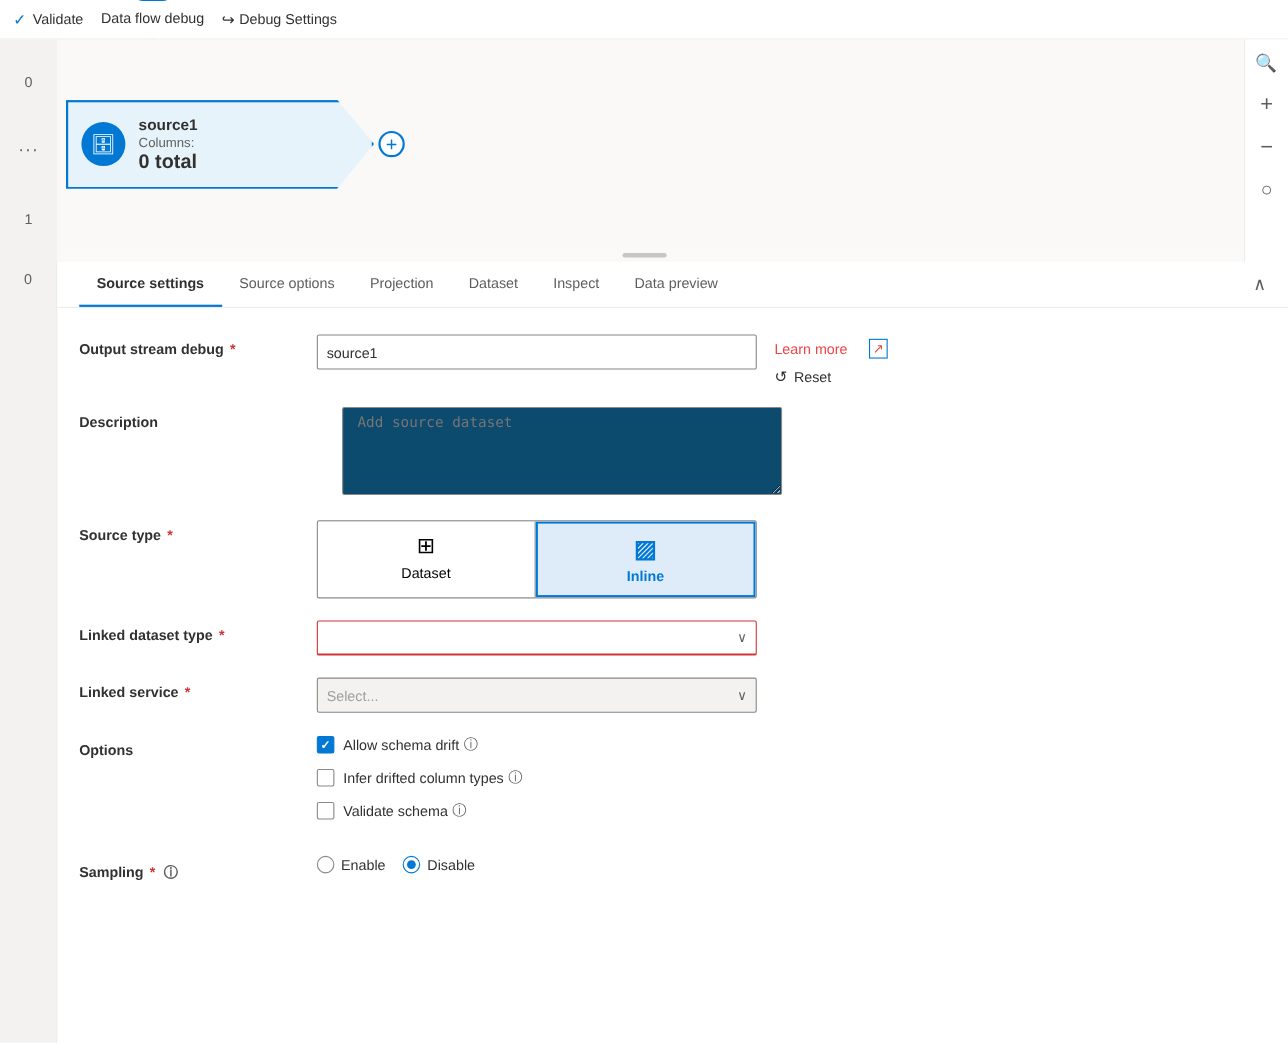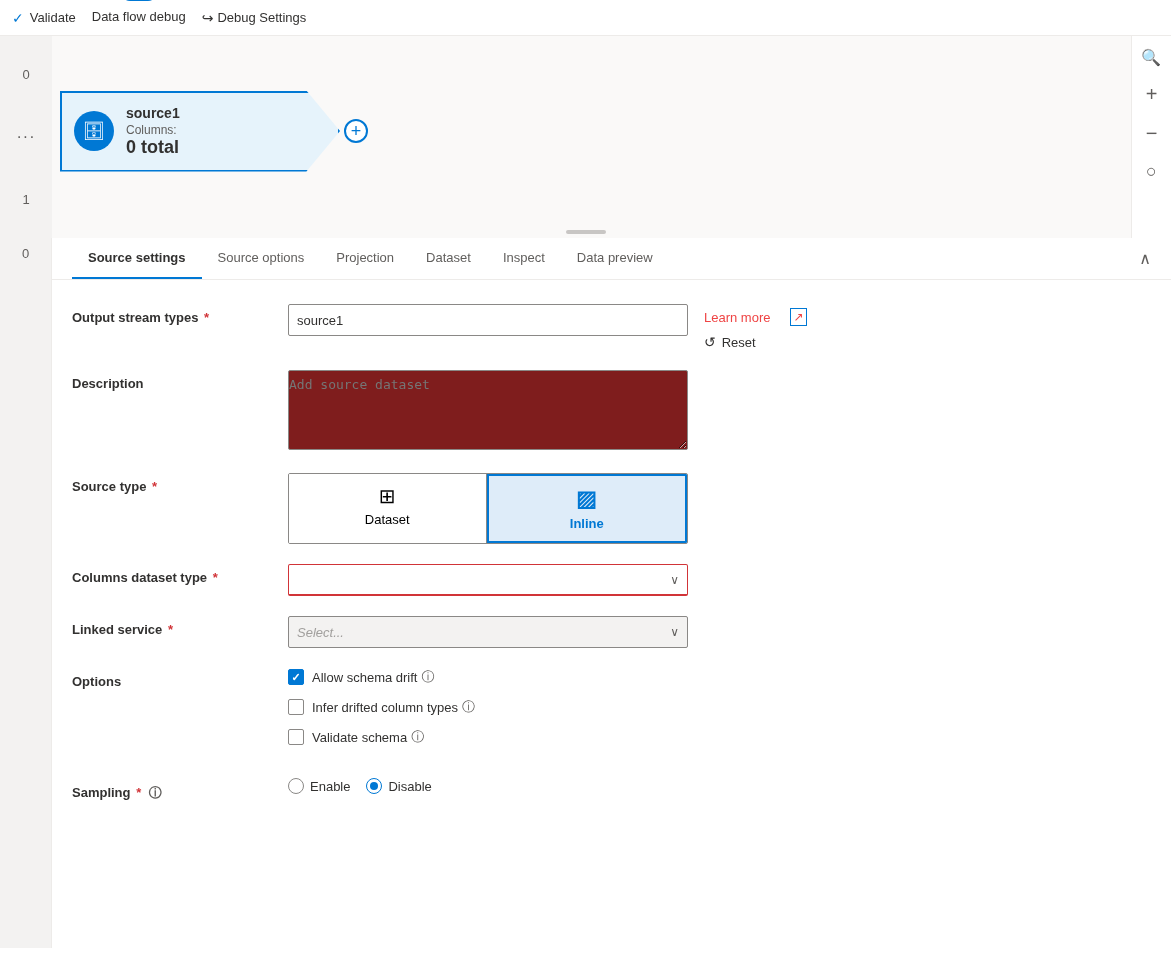--- a/index.html
+++ b/index.html
@@ -126,24 +126,25 @@
     }
     .required { color: #d13438; margin-left: 2px; }
     .form-control { flex: 1; max-width: 400px; }
     .form-input {
       width: 100%; height: 32px; padding: 4px 8px;
       border: 1px solid #8a8886; border-radius: 2px;
       font-size: 13px; color: #323130;
       background: #fff;
     }
     .form-textarea {
-      width: 100%; height: 80px; padding: 6px 0;
+      width: 100%; height: 80px; padding: 6px 13px;
       border: 1px solid #8a8886; border-radius: 2px;
       font-size: 13px; color: #a19f9d; resize: vertical;
-      background: #7f1d1d;
+      background: #0c4a6e;
+      margin-left: 23px;
     }
     .form-select {
       width: 100%; height: 32px; padding: 4px 8px;
       border: 1px solid #8a8886; border-radius: 2px;
       font-size: 13px; background: #fff;
       display: flex; align-items: center; justify-content: space-between;
       cursor: pointer;
     }
     .form-select.error { border-color: #d13438; border-bottom: 2px solid #d13438; }
     .form-select.disabled { background: #f3f2f1; color: #a19f9d; }
@@ -290,21 +291,21 @@
 
       <div style="margin-left:auto;display:flex;align-items:center;">
         <span class="chevron-up">∧</span>
       </div>
     </div>
 
     <div class="form-area">
 
       <div class="form-row">
         <div class="form-label">
-          <span>Output stream types</span>
+          <span>Output stream debug</span>
           <span class="required">*</span>
         </div>
         <div class="form-control">
           <input class="form-input" type="text" value="source1" style="">
         </div>
         <div class="action-btns">
           <button class="learn-more-btn">
             <span>Learn more</span>
             <span style="font-size:12px;border:1px solid #0078d4;padding:1px 2px;">↗</span>
           </button>
@@ -338,39 +339,39 @@
             <button class="type-btn active">
               <span class="btn-icon" style="font-size:22px;">▨</span>
               <span>Inline</span>
             </button>
           </div>
         </div>
       </div>
 
       <div class="form-row">
         <div class="form-label">
-          <span>Columns dataset type</span>
+          <span>Linked dataset type</span>
           <span class="required">*</span>
         </div>
         <div class="form-control">
           <div class="form-select error">
             <span></span>
             <span class="select-arrow">∨</span>
           </div>
         </div>
       </div>
 
       <div class="form-row">
         <div class="form-label">
           <span>Linked service</span>
           <span class="required">*</span>
         </div>
         <div class="form-control">
           <div class="form-select disabled">
-            <span style="color:#a19f9d;font-style:italic;">Select...</span>
+            <span style="color:#a19f9d;">Select...</span>
             <span class="select-arrow">∨</span>
           </div>
         </div>
       </div>
 
       <div class="form-row">
         <div class="form-label">
           <span>Options</span>
         </div>
         <div class="form-control">

